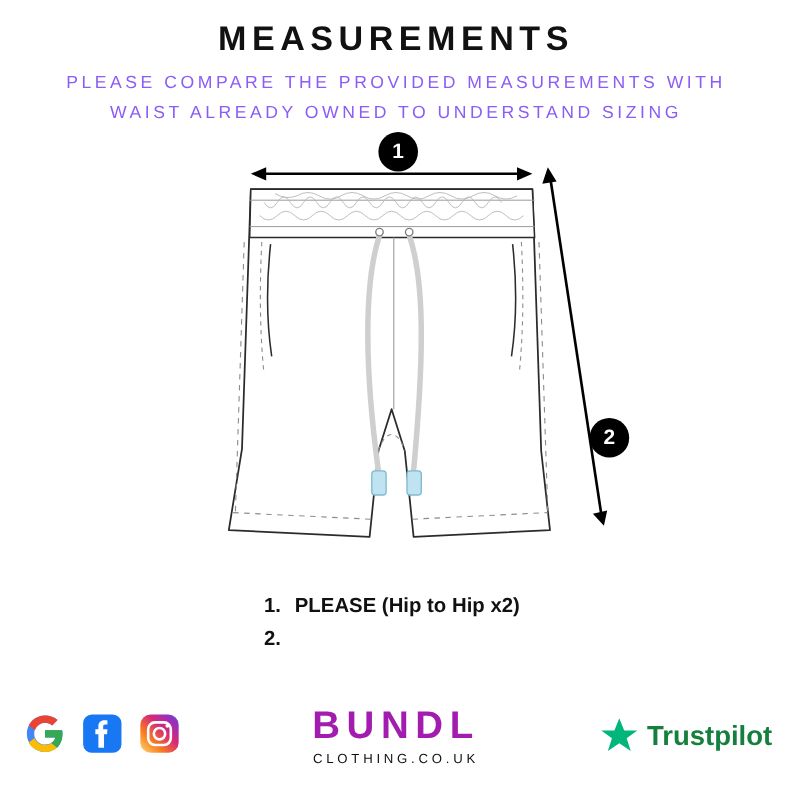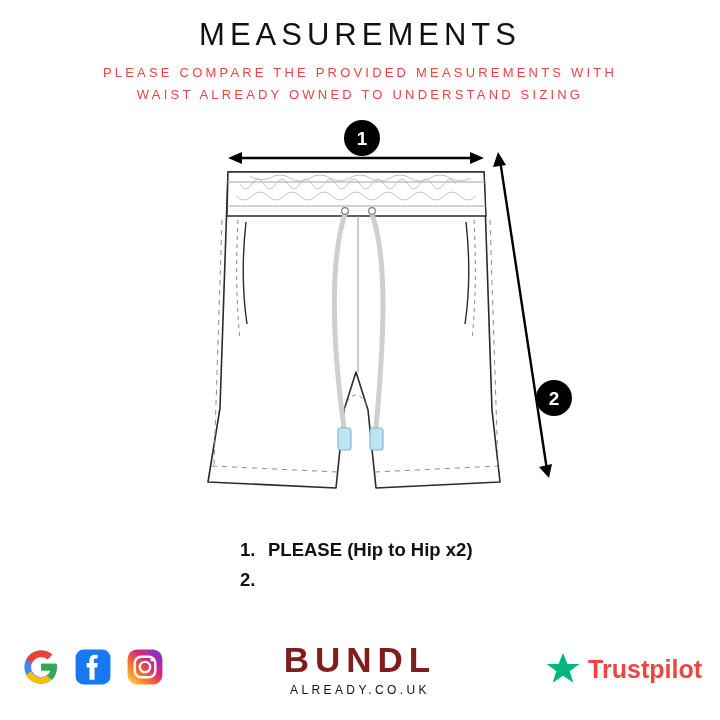--- a/index.html
+++ b/index.html
@@ -19,30 +19,30 @@
   
   .header {
     position: absolute;
     top: 18px;
     left: 0;
     width: 720px;
     text-align: center;
   }
   .title {
     font-size: 31px;
-    font-weight: normal;
+    font-weight: bold;
     letter-spacing: 5px;
     color: #111111;
     margin: 0;
     line-height: 1.1;
   }
   .subtitle {
-    font-size: 13px;
+    font-size: 16px;
     letter-spacing: 3.2px;
-    color: #ef4444;
+    color: #8b5cf6;
     margin: 10px auto 0 auto;
     line-height: 1.7;
     width: 640px;
     font-weight: normal;
   }
   
   .diagram {
     position: absolute;
     top: 110px;
     left: 0;
@@ -109,41 +109,41 @@
     position: absolute;
     left: 0;
     right: 0;
     top: 12px;
     text-align: center;
   }
   .brand-name {
     font-size: 35px;
     font-weight: bold;
     letter-spacing: 6px;
-    color: #7f1d1d;
+    color: #a21caf;
     line-height: 1.05;
   }
   .brand-sub {
     font-size: 12px;
     letter-spacing: 3.4px;
     color: #111111;
     margin-top: 4px;
   }
   .trustpilot {
     position: absolute;
     right: 18px;
     top: 22px;
     display: flex;
     align-items: center;
     gap: 8px;
   }
   .tp-name {
     font-size: 25px;
     font-weight: bold;
-    color: #ef4444;
+    color: #15803d;
     letter-spacing: 0px;
   }
 </style>
 </head>
 <body>
 
 <div id="page">
 
   <div class="header">
     <div class="title">MEASUREMENTS</div>
@@ -280,21 +280,21 @@
         </defs>
         <rect x="2" y="2" width="44" height="44" rx="12" fill="url(#igGrad)"></rect>
         <rect x="11" y="11" width="26" height="26" rx="8" fill="none" stroke="#ffffff" stroke-width="3"></rect>
         <circle cx="24" cy="24" r="6.5" fill="none" stroke="#ffffff" stroke-width="3"></circle>
         <circle cx="33" cy="15" r="2.2" fill="#ffffff"></circle>
       </svg>
     </div>
 
     <div class="brand">
       <div class="brand-name">BUNDL</div>
-      <div class="brand-sub">ALREADY.CO.UK</div>
+      <div class="brand-sub">CLOTHING.CO.UK</div>
     </div>
 
     <div class="trustpilot">
       <svg width="34" height="34" viewBox="0 0 32 32">
         <polygon points="16,1 20.2,11.4 31.4,11.4 22.3,18 25.8,29 16,22.3 6.2,29 9.7,18 0.6,11.4 11.8,11.4" fill="#00b67a"></polygon>
       </svg>
       <span class="tp-name">Trustpilot</span>
     </div>
   </div>
 

